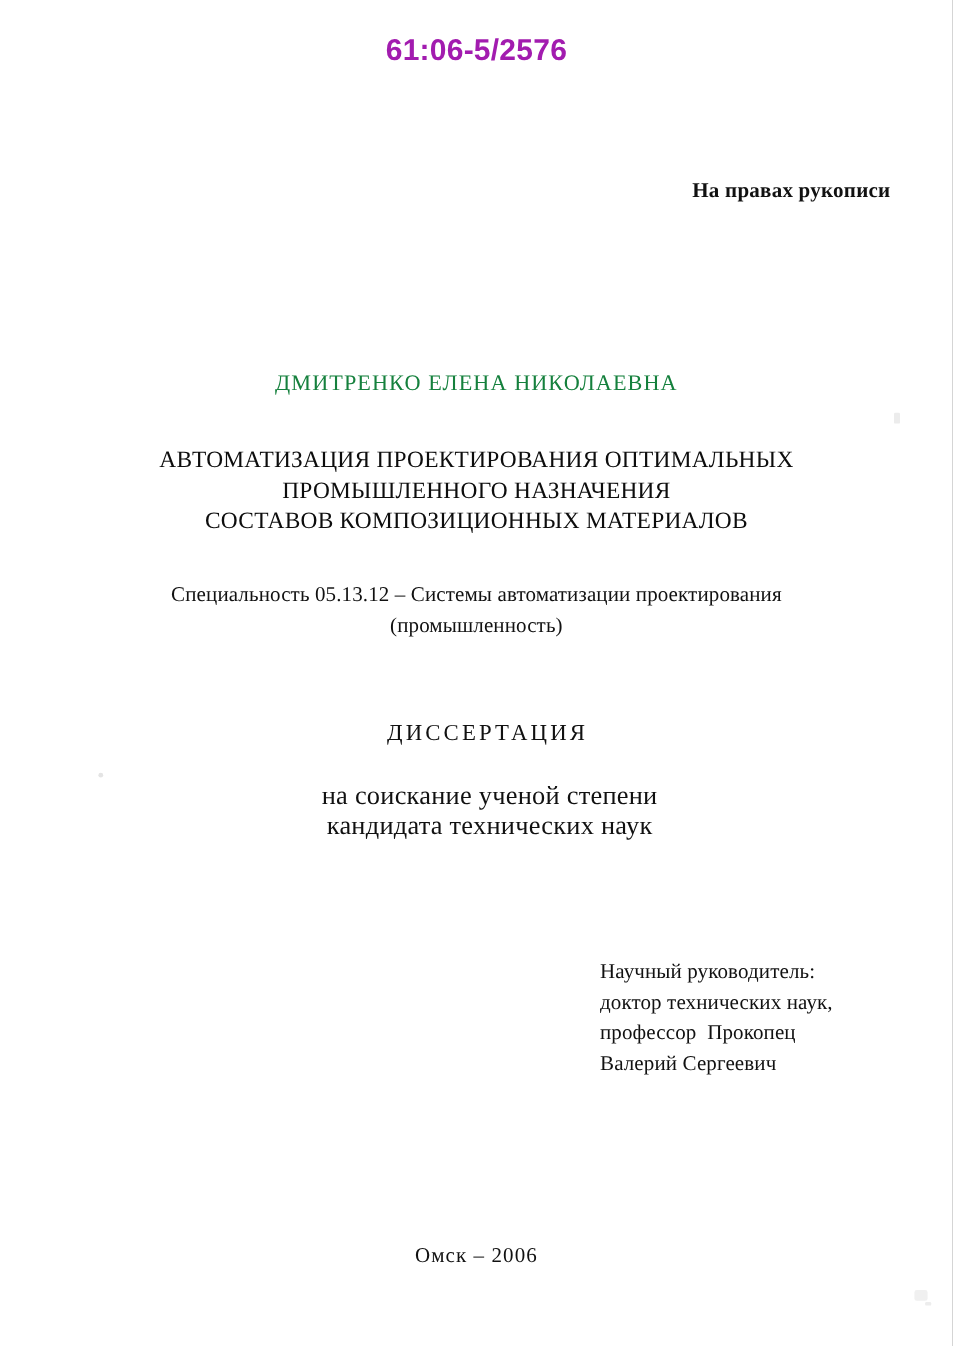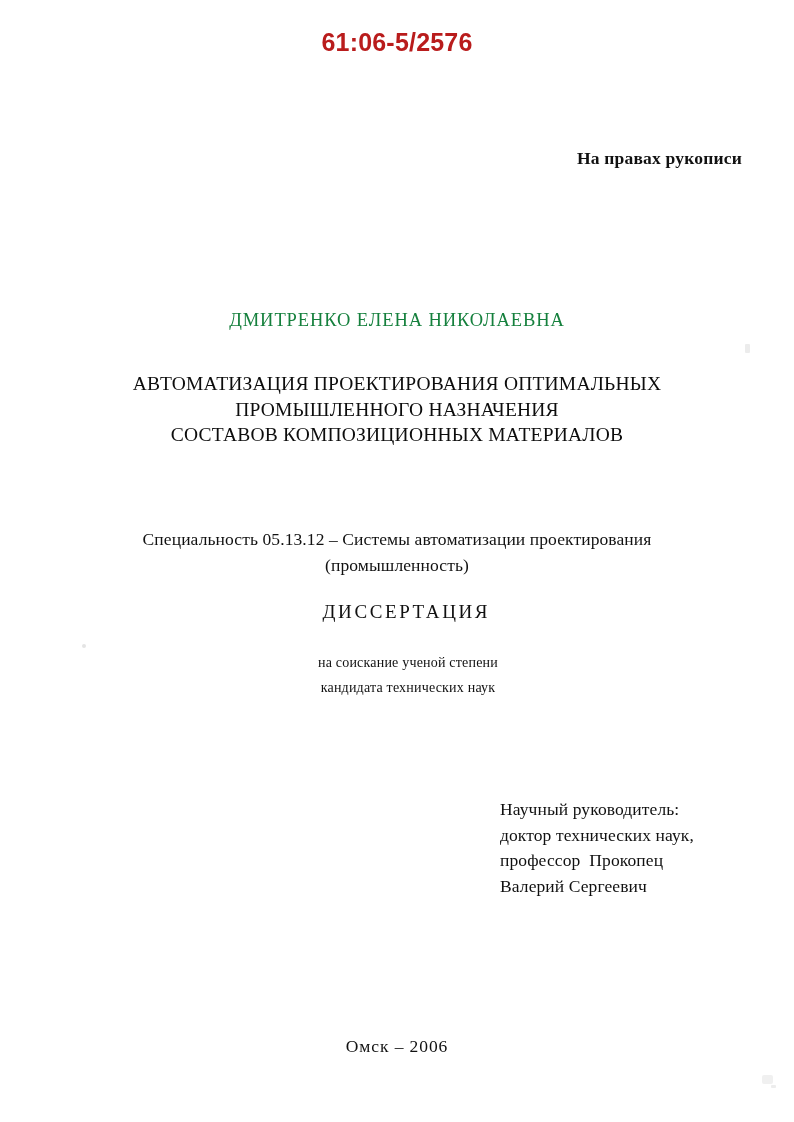--- a/index.html
+++ b/index.html
@@ -34,21 +34,21 @@
     white-space: pre;
   }
 
   
   .archive-code {
     top: 28px;
     font-family: "Liberation Sans", "DejaVu Sans", sans-serif;
     font-weight: bold;
     font-size: 25px;
     letter-spacing: 0.2px;
-    color: #b91c1c;
+    color: #a21caf;
   }
 
   
   .institution {
     top: 70px;
     font-size: 19.5px;
     line-height: 26px;
     letter-spacing: 0.3px;
     color: #121212;
   }
@@ -81,36 +81,35 @@
     letter-spacing: 0.2px;
     color: #0d0d0d;
   }
 
   
   .speciality {
     top: 482px;
     font-size: 17.5px;
     line-height: 26px;
     letter-spacing: 0.1px;
-    margin-top: 44px;
   }
 
   
   .doc-type {
     top: 601px;
     font-size: 19px;
     letter-spacing: 2.6px;
     text-indent: 2.6px;
     margin-left: 16px;
   }
 
   
   .degree {
     top: 650px;
-    font-size: 14px;
+    font-size: 22px;
     line-height: 25px;
     letter-spacing: 0.2px;
     padding-left: 22px;
   }
 
   
   .supervisor {
     top: 797px;
     left: 500px;
     right: auto;

